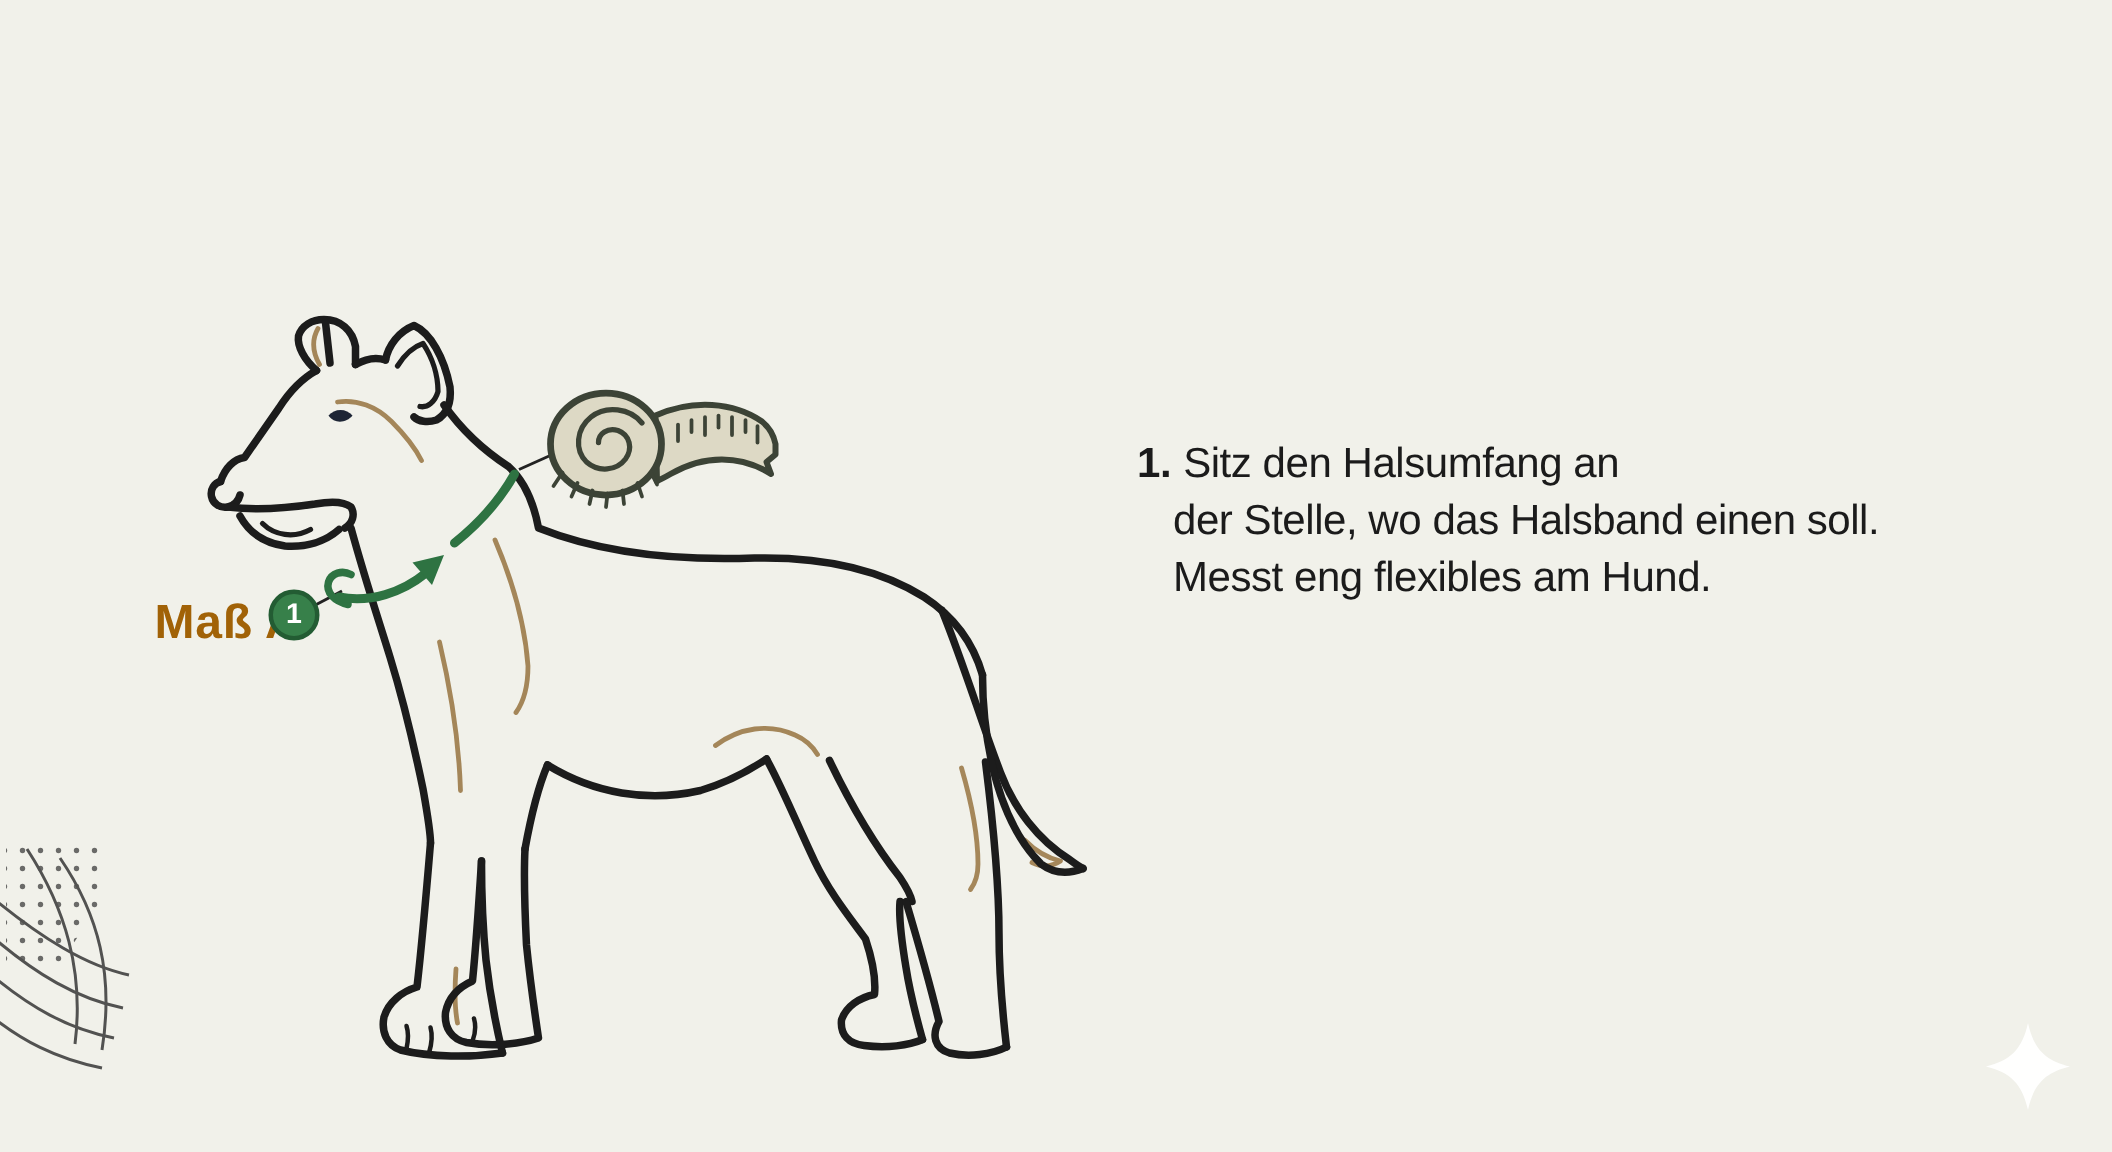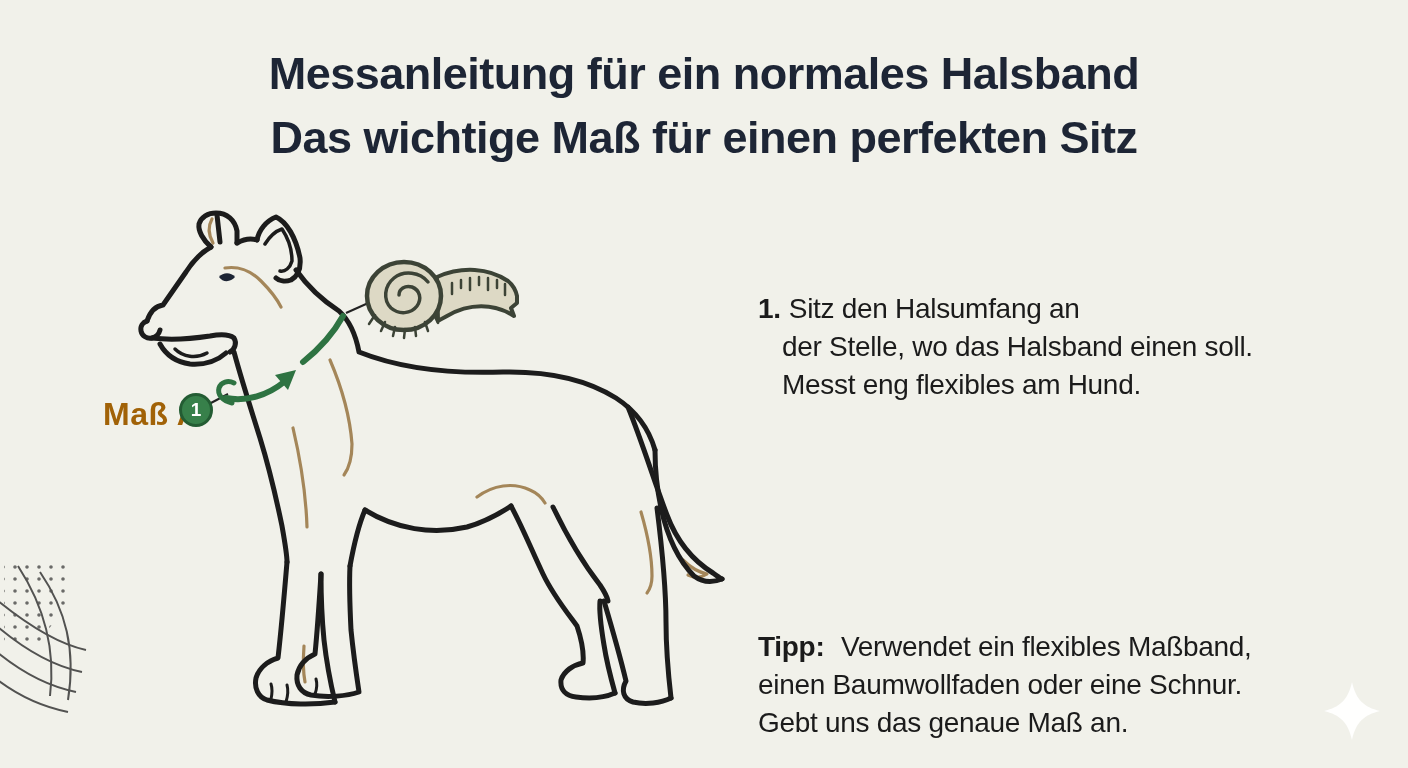--- a/index.html
+++ b/index.html
@@ -53,24 +53,20 @@
   }
   .tip .row1{white-space:nowrap;}
   .tip .tip-label{font-weight:bold;margin-right:9px;}
   .tip .cont{white-space:nowrap;}
 </style>
 </head>
 <body>
 
 <div class="canvas">
 
-  <div class="title-wrap">
-    <div class="title-line">Messanleitung für ein normales Halsband</div>
-    <div class="title-line">Das wichtige Maß für einen perfekten Sitz</div>
-  </div>
 
   <svg class="art" viewBox="0 0 1408 768" aria-hidden="true">
     <defs>
       <pattern id="dotp" width="12" height="12" patternUnits="userSpaceOnUse">
         <circle cx="3" cy="3" r="1.8" fill="#2b2b2b"></circle>
       </pattern>
     </defs>
 
     <g stroke="#2b2b2b" stroke-width="2" fill="none" opacity="0.8">
       <polygon points="4,560 70,560 70,598 38,645 4,645" fill="url(#dotp)" stroke="none" opacity="0.85"></polygon>
@@ -177,22 +173,14 @@
 
   <div class="step">
     <div class="row1">
       <span class="num">1.</span>
       <span>Sitz den Halsumfang an</span>
     </div>
     <div class="cont">der Stelle, wo das Halsband einen soll.</div>
     <div class="cont">Messt eng flexibles am Hund.</div>
   </div>
 
-  <div class="tip">
-    <div class="row1">
-      <span class="tip-label">Tipp:</span>
-      <span>Verwendet ein flexibles Maßband,</span>
-    </div>
-    <div class="cont">einen Baumwollfaden oder eine Schnur.</div>
-    <div class="cont">Gebt uns das genaue Maß an.</div>
-  </div>
 
 </div>
 
 </body></html>

